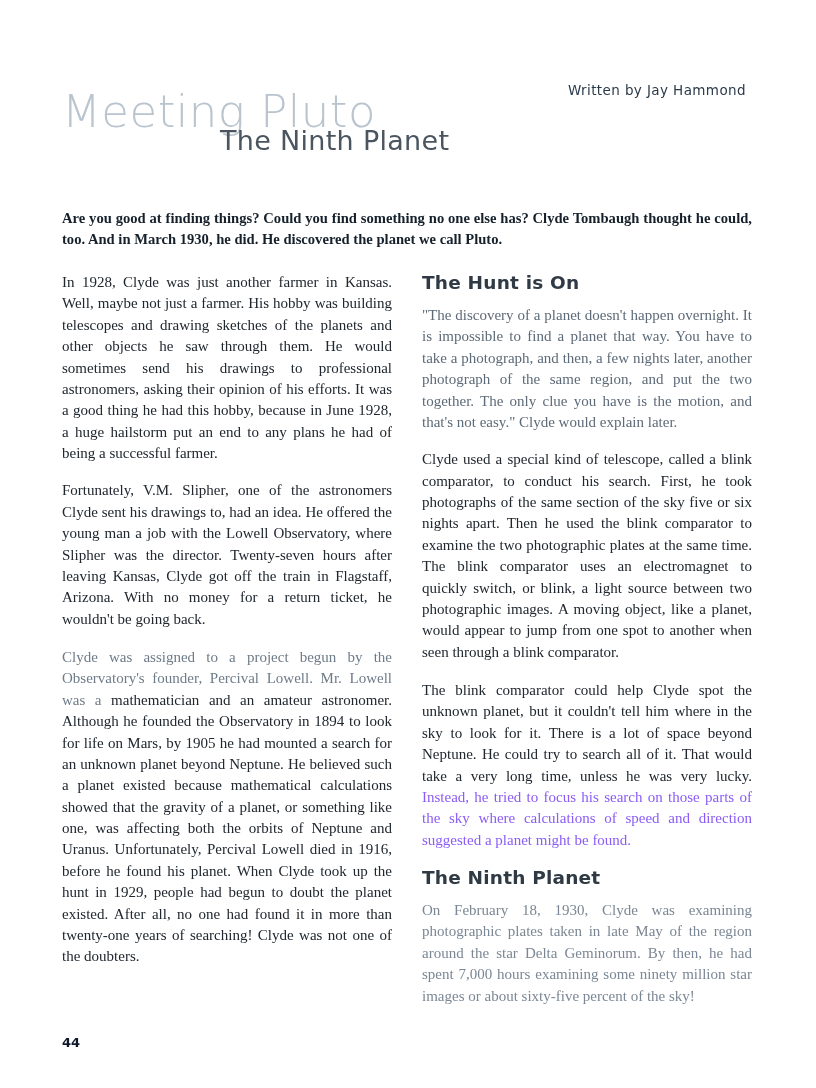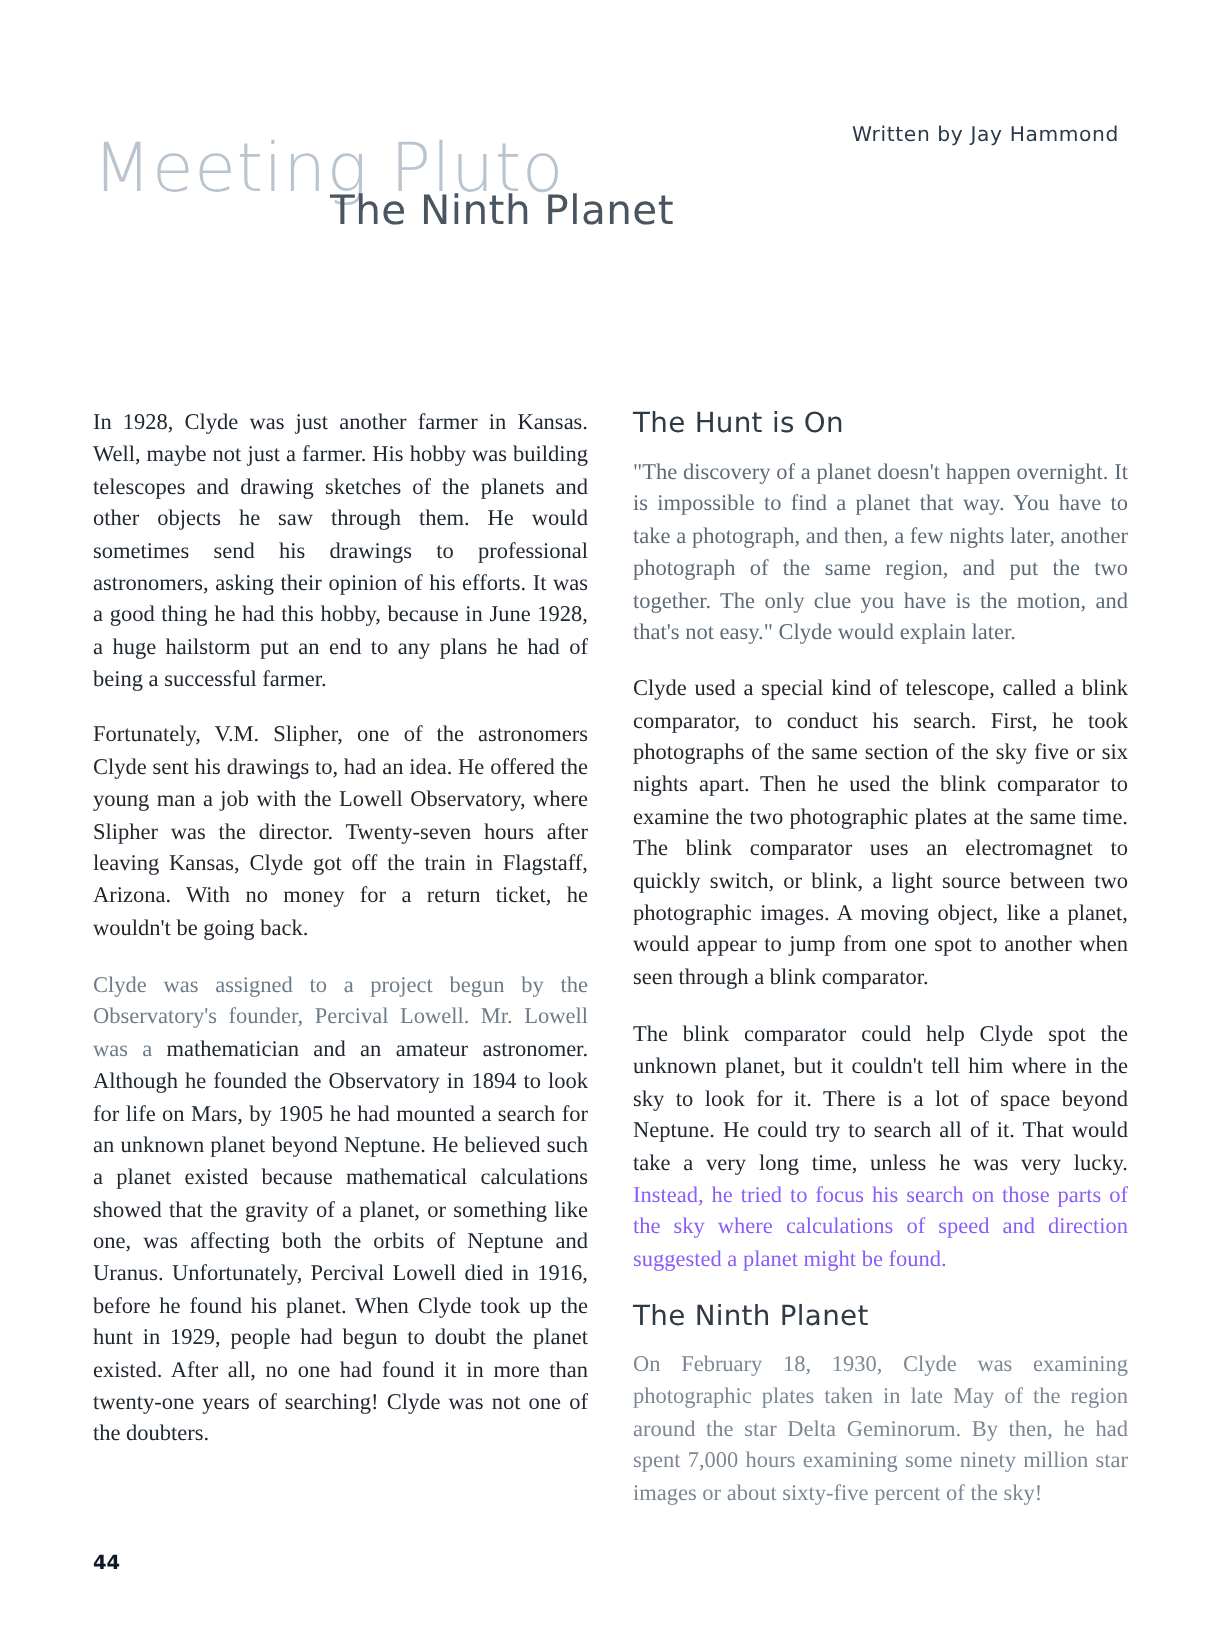--- a/index.html
+++ b/index.html
@@ -90,21 +90,21 @@
     color: #20272e;
   }
   .col p.faded-1 { color: #5d6a77; }
   .col p.faded-2 { color: #7b8794; }
   .col p.mixed { color: #20272e; margin-top: 17px; }
   .col p.mixed .dim { color: #6e7b88; }
   .col p.mixed .dimmer { color: #8b5cf6; }
   h2.section {
     font-family: "DejaVu Sans", sans-serif;
     font-size: 18.5px;
-    font-weight: 400;
+    font-weight: 700;
     color: #2f3a45;
     margin: 10px 0 12px 0;
     letter-spacing: 0.2px;
   }
   h2.section.first { margin-top: 0; }
   .page-number {
     position: absolute;
     left: 62px;
     bottom: 38px;
     font-family: "DejaVu Sans", sans-serif;
@@ -118,20 +118,21 @@
 
 <div class="page">
 
   <div class="byline">Written by Jay Hammond</div>
 
   <div class="title-block">
     <h1 class="title-main">Meeting Pluto</h1>
     <div class="title-sub">The Ninth Planet</div>
   </div>
 
+  <div class="lede">Are you good at finding things? Could you find something no one else has? Clyde Tombaugh thought he could, too. And in March 1930, he did. He discovered the planet we call Pluto.</div>
 
   <div class="columns">
 
     <div class="col col-left">
       <p>In 1928, Clyde was just another farmer in Kansas. Well, maybe not just a farmer. His hobby was building telescopes and drawing sketches of the planets and other objects he saw through them. He would sometimes send his drawings to professional astronomers, asking their opinion of his efforts. It was a good thing he had this hobby, because in June 1928, a huge hailstorm put an end to any plans he had of being a successful farmer.</p>
       <p>Fortunately, V.M. Slipher, one of the astronomers Clyde sent his drawings to, had an idea. He offered the young man a job with the Lowell Observatory, where Slipher was the director. Twenty-seven hours after leaving Kansas, Clyde got off the train in Flagstaff, Arizona. With no money for a return ticket, he wouldn't be going back.</p>
       <p class="mixed">
         <span class="dim">Clyde was assigned to a project begun by the Observatory's founder, Percival Lowell. Mr. Lowell was a </span><span>mathematician and an amateur astronomer. Although he founded the Observatory in 1894 to look for life on Mars, by 1905 he had mounted a search for an unknown planet beyond Neptune. He believed such a planet existed because mathematical calculations showed that the gravity of a planet, or something like one, was affecting both the orbits of Neptune and Uranus. Unfortunately, Percival Lowell died in 1916, before he found his planet. When Clyde took up the hunt in 1929, people had begun to doubt the planet existed. After all, no one had found it in more than twenty-one years of searching! Clyde was not one of the doubters.</span>
       </p>
     </div>

